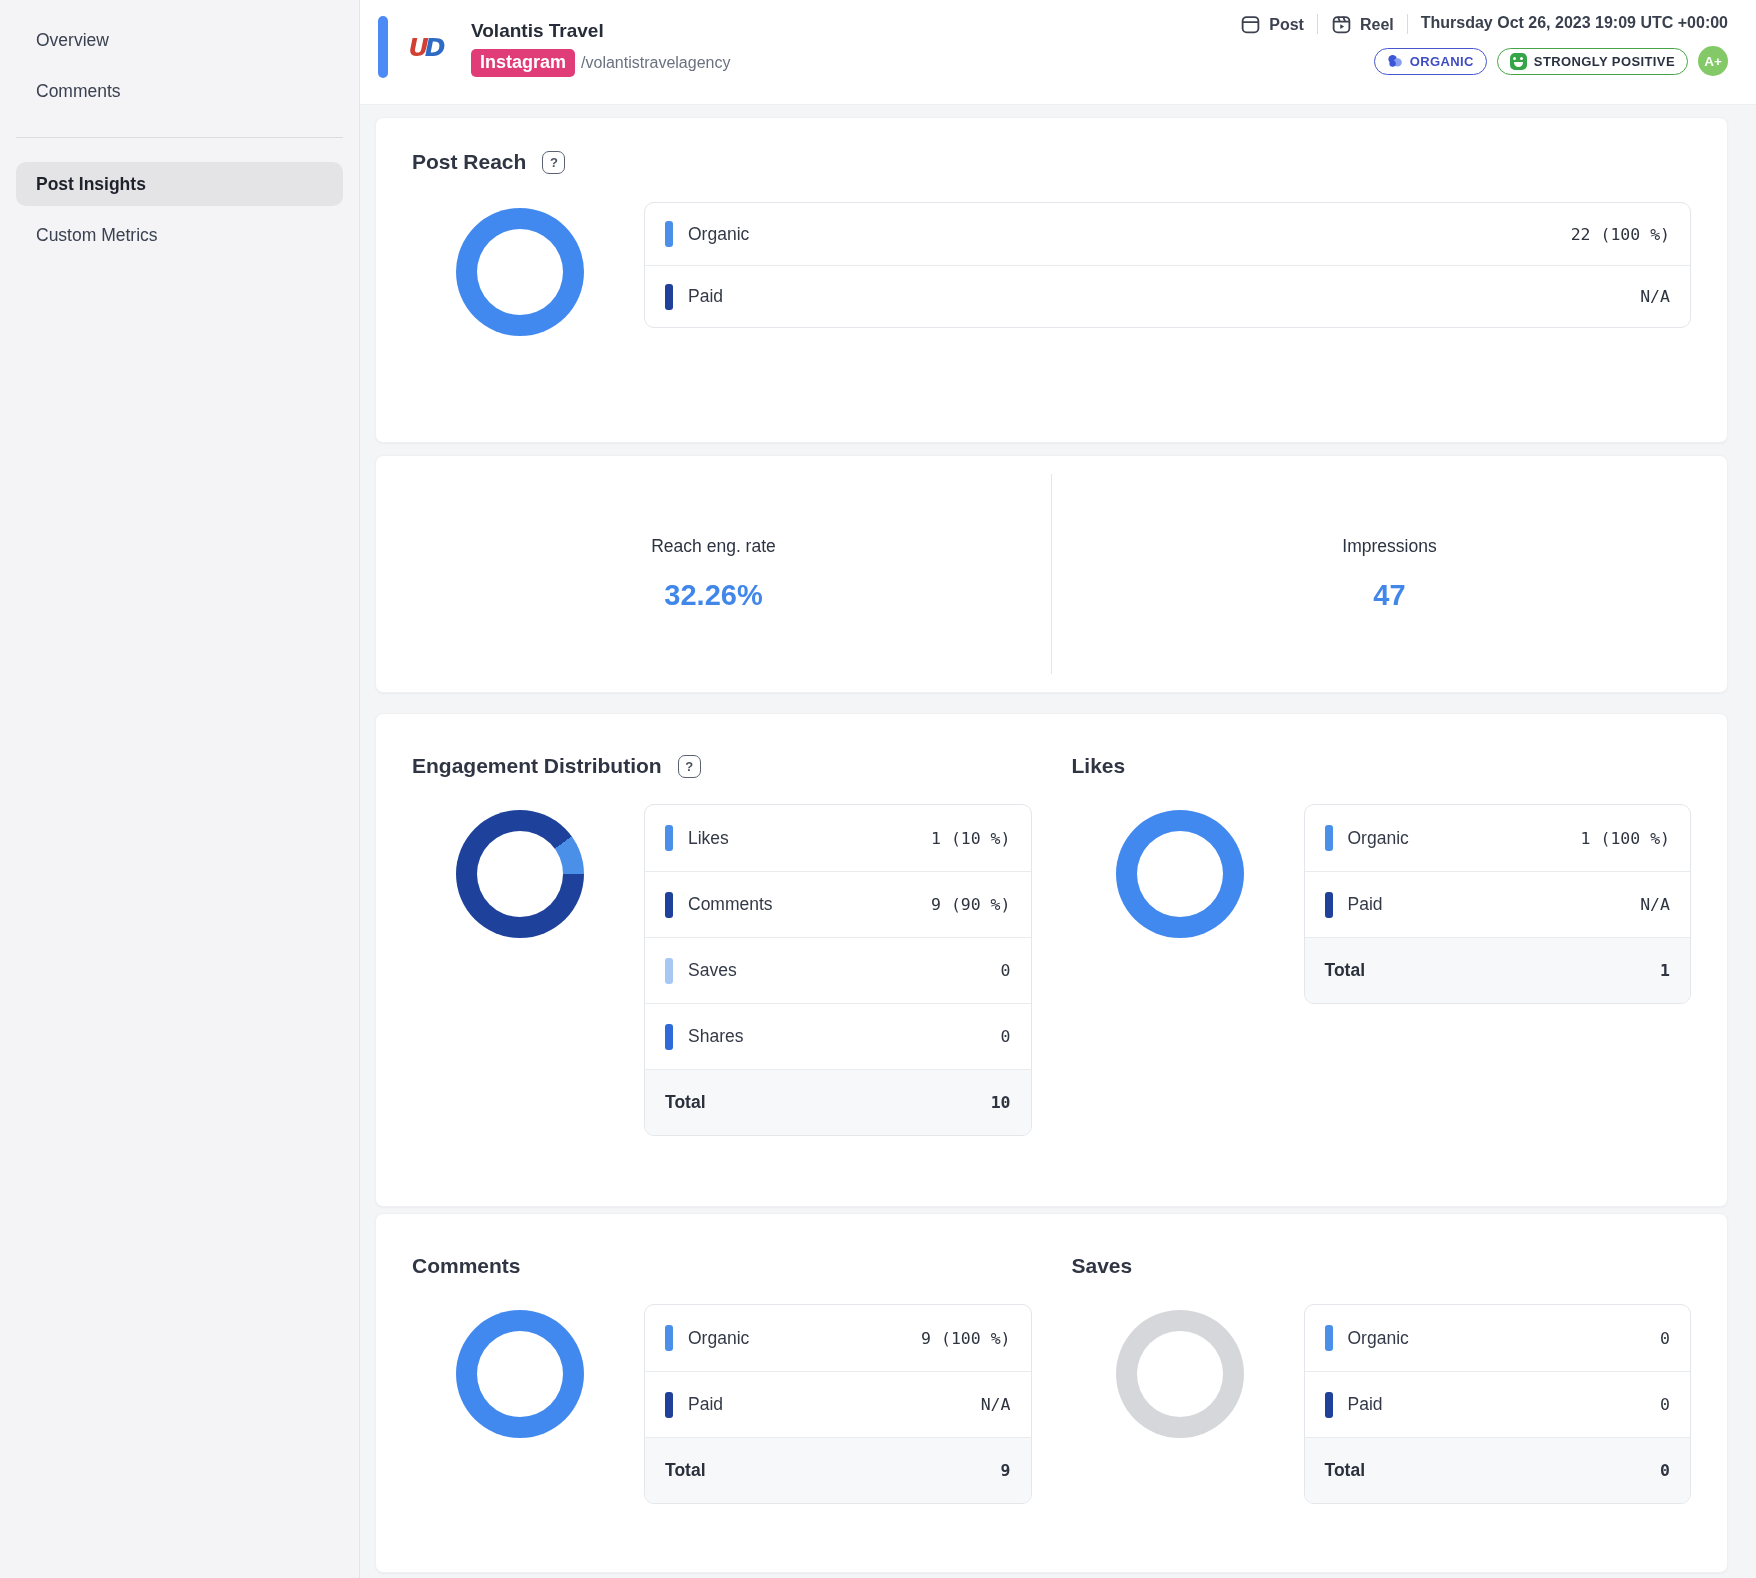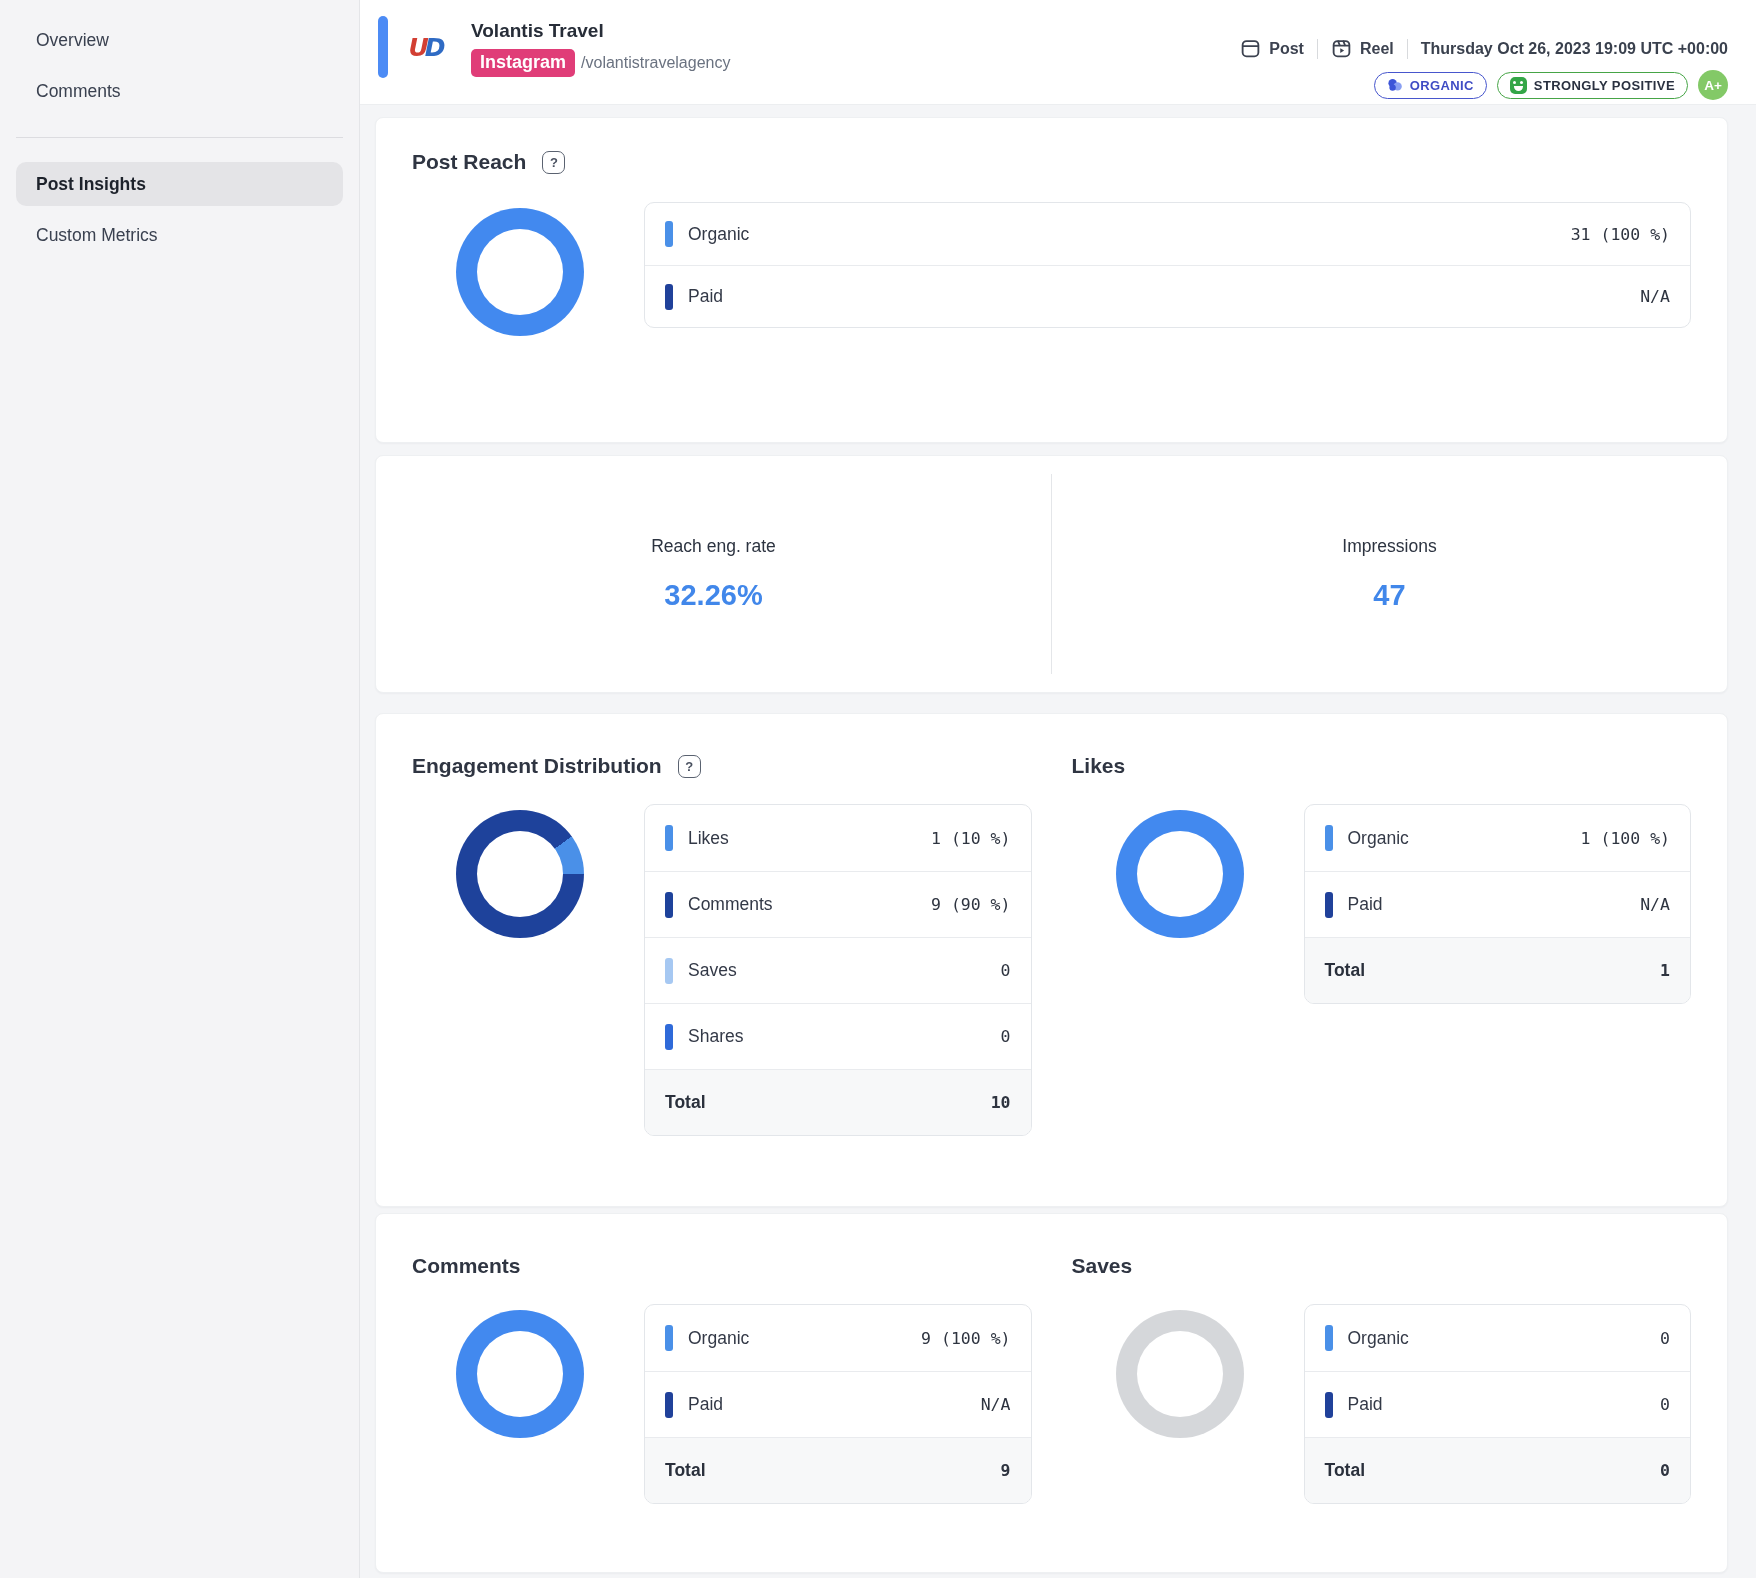--- a/index.html
+++ b/index.html
@@ -48,21 +48,21 @@
   .acct { position:absolute; left:111px; top:20px; }
   .acct-name { font-size:19px; font-weight:bold; color:#272d38; }
   .acct-line2 { margin-top:7px; display:flex; align-items:center; gap:6px; }
   .net-badge {
     background:#e03d78; color:#fff; font-size:18px; font-weight:bold;
     padding:3px 9px 4px; border-radius:5px;
   }
   .handle { font-size:16px; color:#6a7280; }
 
   .head-right { position:absolute; right:28px; top:14px; display:flex; flex-direction:column; align-items:flex-end; gap:11px; }
-  .meta-row { display:flex; align-items:center; gap:13px;margin-top:24px; }
+  .meta-row { display:flex; align-items:flex-start; gap:13px; }
   .type-tab { display:flex; align-items:center; gap:8px; font-size:16px; font-weight:bold; color:#3c4250; cursor:pointer; }
   .type-tab svg { display:block; }
   .vsep { width:1px; height:20px; background:#d8dadd; }
   .timestamp { font-size:16px; font-weight:bold; color:#3a414e; }
 
   .badge-row { display:flex; align-items:center; gap:10px; }
   .pill {
     height:27px; border-radius:14px; padding:0 12px;
     display:flex; align-items:center; gap:7px; background:#fff;
   }
@@ -221,21 +221,21 @@
       <div class="panel-title-row">
         <span class="panel-title">Post Reach</span>
         <span class="help-icon">?</span>
       </div>
       <div class="chart-row">
         <div class="donut" style="background: conic-gradient(rgb(66, 137, 239) 0deg, rgb(66, 137, 239) 360deg);"></div>
         <div class="legend">
           <div class="lrow">
             <span class="mark" style="background: rgb(74, 144, 232);"></span>
             <span class="llabel">Organic</span>
-            <span class="lval">31 (100 %)</span>
+            <span class="lval">22 (100 %)</span>
           </div>
           <div class="lrow">
             <span class="mark" style="background: rgb(32, 65, 154);"></span>
             <span class="llabel">Paid</span>
             <span class="lval">N/A</span>
           </div>
         </div>
       </div>
     </div>
 

